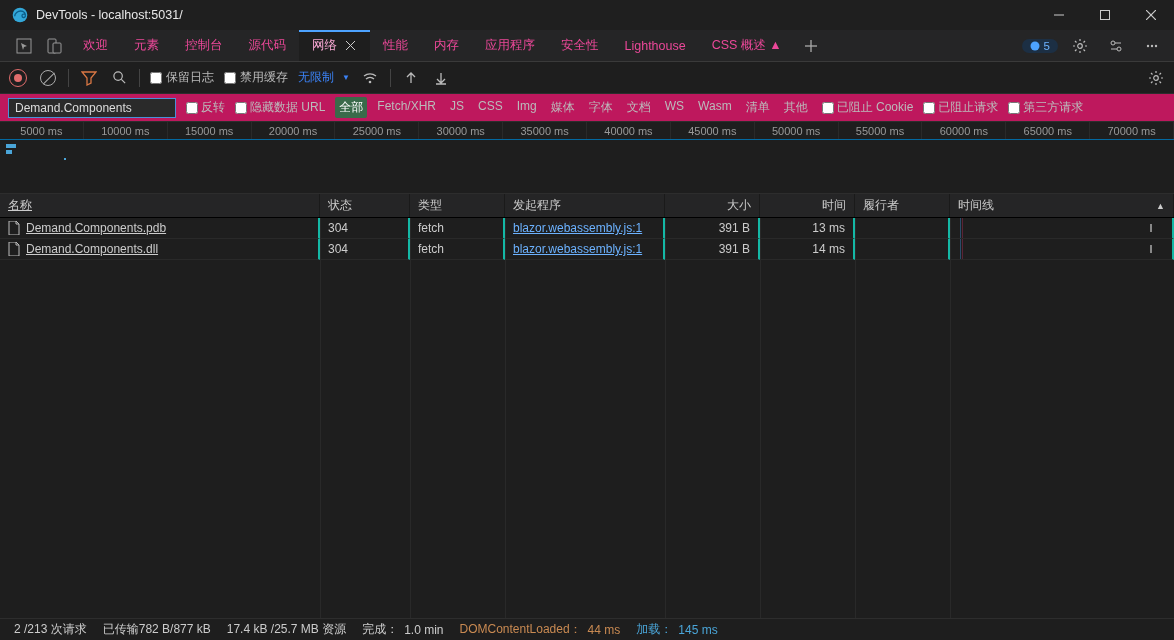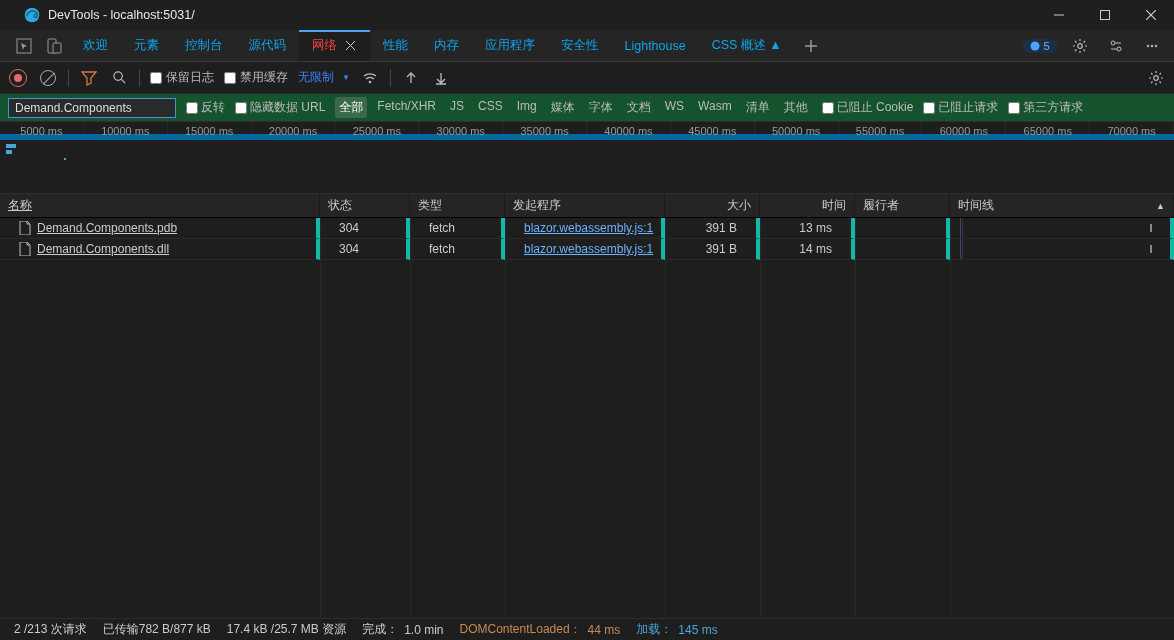--- a/index.html
+++ b/index.html
@@ -1,30 +1,30 @@
 <!DOCTYPE html>
 <html><head>
 <meta charset="utf-8">
 <style>
 * { margin:0; padding:0; box-sizing:border-box; font-family:"Segoe UI",Tahoma,sans-serif; }
 body { width:1174px; height:640px; background:#1e1e1e; color:#c7c7c7; font-size:12px; overflow:hidden; display:flex; flex-direction:column; }
 
 
-.titlebar { height:30px; background:#1f1f1f; display:flex; align-items:center; padding-left:24px; color:#e8e8e8; font-size:12.5px; }
+.titlebar { height:30px; background:#1f1f1f; display:flex; align-items:center; padding-left:12px; color:#e8e8e8; font-size:12.5px; }
 .titlebar .edge-icon { width:16px; height:16px; margin-right:8px; }
 .titlebar .spacer { flex:1; }
 .win-controls { display:flex; height:100%; }
 .win-btn { width:46px; height:30px; display:flex; align-items:center; justify-content:center; color:#c7c7c7; }
 
 
 .tabstrip { height:32px; background:#252526; display:flex; align-items:stretch; padding-left:8px; border-bottom:1px solid #3a3a3a; }
 .tabstrip .devgroup { display:flex; align-items:center; padding:0 8px; gap:14px; color:#999; }
 .tabstrip .devicon { width:16px; height:16px; fill:#999; }
-.tab { display:flex; align-items:center; padding:0 13px; color:#0ea5e9; font-size:12.5px; cursor:pointer; position:relative; gap:6px; }
-.tab.active { background:#1e1e1e; color:#ef4444; box-shadow:inset 0 2px 0 #4da3ff; }
+.tab { display:flex; align-items:center; padding:0 13px; color:#ec4899; font-size:12.5px; cursor:pointer; position:relative; gap:6px; }
+.tab.active { background:#1e1e1e; color:#f9a8d4; box-shadow:inset 0 2px 0 #4da3ff; }
 .tab-close { width:14px; height:14px; display:flex; align-items:center; justify-content:center; }
 .tabstrip .addtab { display:flex; align-items:center; padding:0 10px; color:#aaa; }
 .tabstrip .right { margin-left:auto; display:flex; align-items:center; gap:8px; padding-right:8px; }
 .issue-badge { background:#1c2f44; color:#6cb2ff; border-radius:10px; padding:1px 8px; display:flex; align-items:center; gap:4px; font-size:11.5px; }
 .gear,.legacy,.more { width:28px; height:28px; display:flex; align-items:center; justify-content:center; color:#bbb; }
 
 
 .nettoolbar { height:32px; background:#1e1e1e; display:flex; align-items:center; padding:0 8px; gap:10px; border-bottom:1px solid #2d2d2d; }
 .tb-btn { width:20px; height:20px; display:flex; align-items:center; justify-content:center; color:#bbb; cursor:pointer; }
 .record { width:18px; height:18px; border:1.5px solid #e06c6c; border-radius:50%; display:flex; align-items:center; justify-content:center; }
@@ -32,42 +32,42 @@
 .slash-circle { width:16px; height:16px; border:1.3px solid #aaa; border-radius:50%; position:relative; }
 .slash-circle::after { content:""; position:absolute; width:16px; height:1.3px; background:#aaa; top:50%; left:0; transform:rotate(-45deg); }
 .filter-ic { width:16px;height:16px; color:#d97744;}
 .sep { width:1px; height:18px; background:#444; }
 .chk { display:flex; align-items:center; gap:4px; color:#bbb; }
 .chk input { width:12px; height:12px; accent-color:#555; }
 .throttle { display:flex; align-items:center; gap:4px; color:#3b82f6; }
 .nettoolbar .right { margin-left:auto; }
 
 
-.filterbar { height:28px; background:#14532d; display:flex; align-items:center; padding:0 8px; gap:10px; border-bottom:1px solid #2d2d2d; flex-wrap:nowrap; }
+.filterbar { height:28px; background:#be185d; display:flex; align-items:center; padding:0 8px; gap:10px; border-bottom:1px solid #2d2d2d; flex-wrap:nowrap; }
 .filter-input { width:168px; height:20px; background:#2a2a2a; border:1px solid #4a90d9; color:#ddd; padding:0 6px; font-size:12px; outline:none; }
 .fchk { display:flex; align-items:center; gap:3px; color:#bbb; white-space:nowrap; font-size:12px;}
 .fchk input{width:12px;height:12px;}
 .ftype { padding:2px 4px; color:#bbb; cursor:pointer; font-size:12px; white-space:nowrap;}
 .ftype.active { background:#3a6a4a; color:#fff; border-radius:2px; }
 
 
 .timeline { height:72px; background:#1e1e1e; border-bottom:1px solid #2d2d2d; position:relative; }
-.timeline-ruler { height:18px; border-bottom:6px solid #0369a1; display:flex; position:relative; }
+.timeline-ruler { height:18px; border-bottom:1px solid #0369a1; display:flex; position:relative; }
 .ruler-tick { flex:1; font-size:11px; color:#999; text-align:center; border-right:1px solid #2a2a2a; line-height:18px; white-space:nowrap;}
 .timeline-body { position:relative; height:54px; }
 .tl-bar { position:absolute; height:4px; background:#4aa5d8; }
 .tl-dot { position:absolute; width:2px; height:2px; background:#4aa5d8; }
 
 
 .nettable { flex:1; display:flex; flex-direction:column; overflow:hidden; background:#1e1e1e;}
 .nethead { display:flex; height:24px; background:#252526; border-bottom:1px solid #000; }
 .nethead .col { padding:0 8px; display:flex; align-items:center; border-right:1px solid #1a1a1a; color:#ccc; font-size:12px;}
 .netbody { flex:1; overflow:auto; position:relative;}
 .row { display:flex; height:21px; }
-.row .cell { padding:0 19px; display:flex; align-items:center; border-right:4px solid #14b8a6; border-bottom:1px solid #292929; color:#ccc; font-size:12px; overflow:hidden;}
+.row .cell { padding:0 8px; display:flex; align-items:center; border-right:2px solid #14b8a6; border-bottom:1px solid #292929; color:#ccc; font-size:12px; overflow:hidden;}
 .col-name { width:320px;text-decoration:underline; }
 .col-status { width:90px; }
 .col-type { width:95px; }
 .col-init { width:160px; }
 .col-size { width:95px; justify-content:flex-end;}
 .col-time { width:95px; justify-content:flex-end;}
 .col-actor{ width:95px;}
 .col-waterfall { flex:1; position:relative;}
 .sort-arrow { margin-left:auto; font-size:9px;}
 .file-ic { width:12px; height:14px; margin-right:6px; flex:none;}

